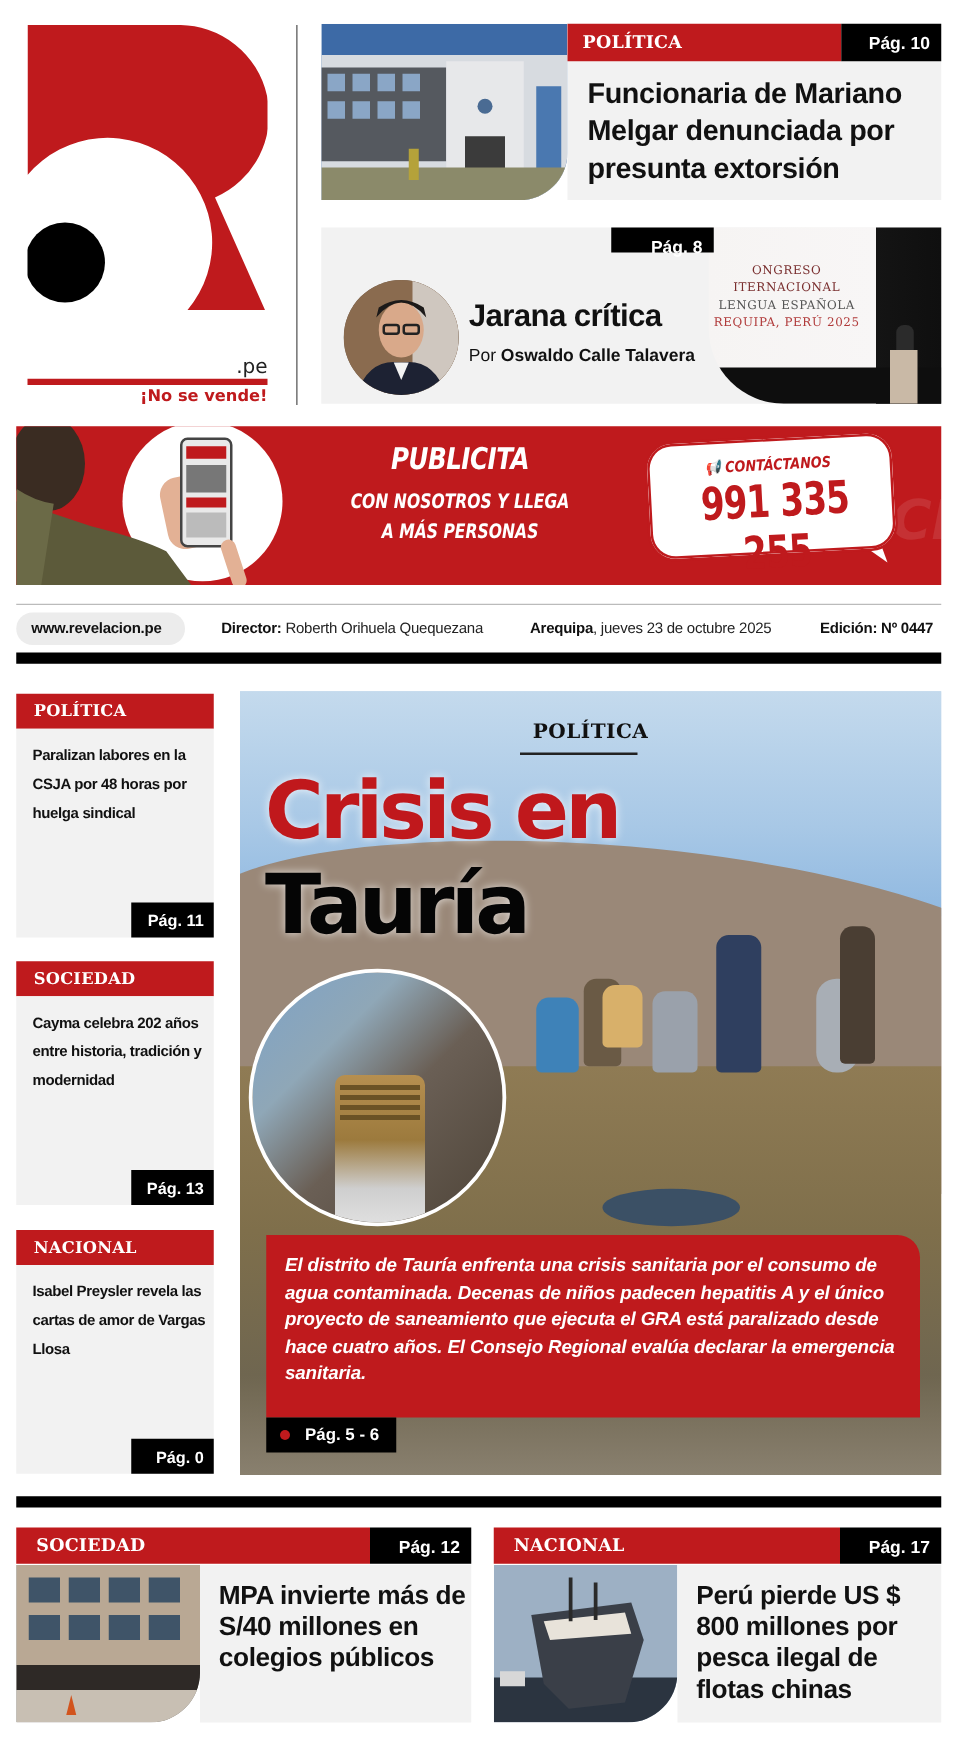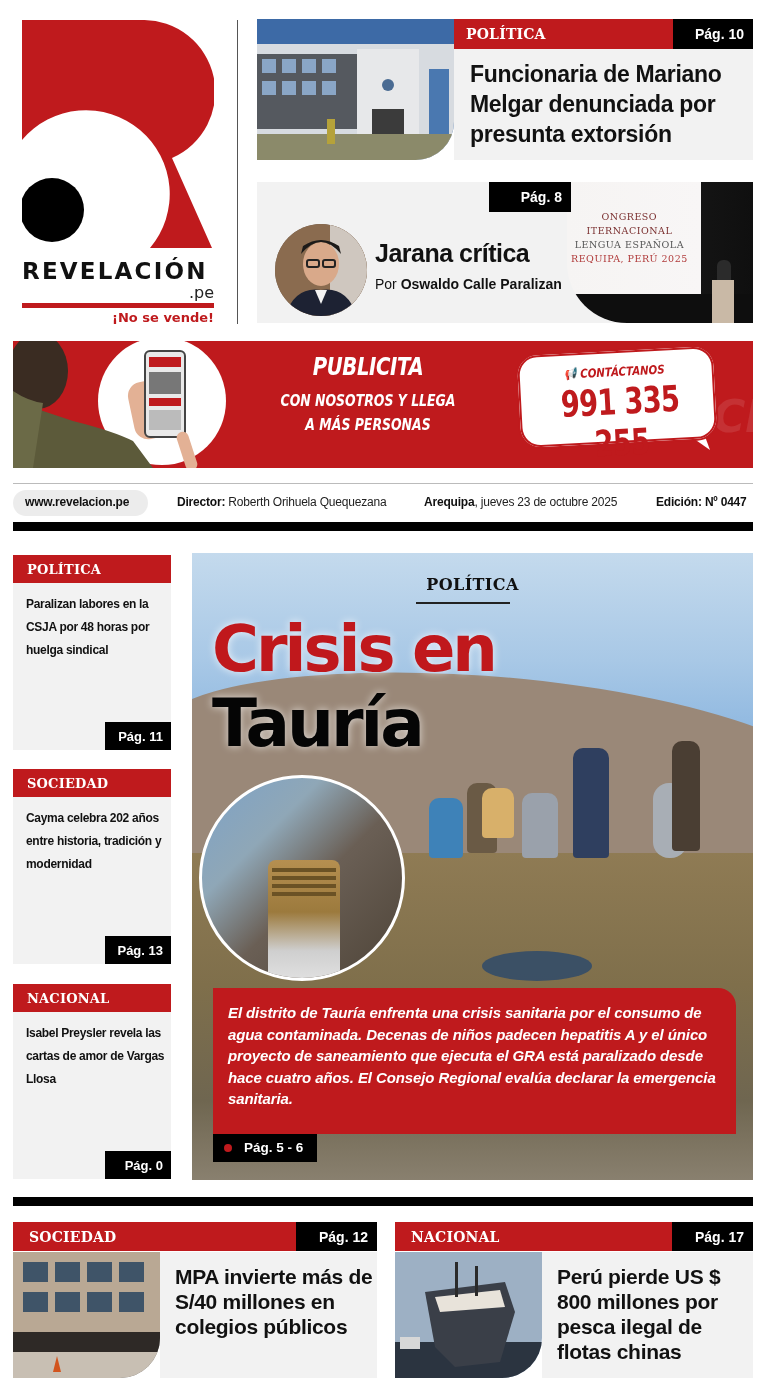--- a/index.html
+++ b/index.html
@@ -31,21 +31,21 @@
     #card1 .pg { left: 416px; top: 0; width: 80px; height: 30px; }
     #card1 .pg span { position: absolute; right: 9px; top: 7px; font-size: 14px; }
     #card1 .title { left: 213px; top: 40px; width: 280px; font-size: 23px; line-height: 30px; }
 
     
     #card2 { left: 257px; top: 182px; width: 496px; height: 141px; }
     #card2 .bg { left: 0; top: 0; width: 496px; height: 141px; }
     #card2 .photo { left: 310px; top: 0; width: 186px; height: 141px; overflow: hidden; border-bottom-left-radius: 60px; background: linear-gradient(90deg, #f6f4f3 0%, #f8f6f6 72%, #141414 72%, #0f0f0f 100%); }
     #card2 .cat { left: 0; top: 0; width: 232px; height: 30px; }
     #card2 .cat span { position: absolute; left: 14px; top: 7px; font-size: 14px; }
-    #card2 .pg { left: 232px; top: 0; width: 82px; height: 30px; }
+    #card2 .pg { left: 232px; top: 0; width: 82px; height: 20px; }
     #card2 .pg span { position: absolute; right: 9px; top: 7px; font-size: 14px; }
     #card2 .avatar { left: 18px; top: 42px; width: 92px; height: 92px; border-radius: 50%; overflow: hidden; background: #6b5a4c; }
     #card2 .title { left: 118px; top: 57px; font-size: 25px; letter-spacing: -0.5px; }
     #card2 .by { left: 118px; top: 94px; font-family: "Liberation Sans", sans-serif; font-size: 14px; color: #111; }
     #card2 .by b { font-weight: bold; }
     .congreso-txt { position: absolute; font-family: "DejaVu Serif", serif; font-size: 9.5px; color: #7a2f2f; line-height: 14px; letter-spacing: 0.5px; }
 
     
     #banner { left: 13px; top: 341px; width: 740px; height: 127px; background: #bf1a1d; overflow: hidden; }
     #banner .circle { left: 85px; top: -4px; width: 128px; height: 128px; border-radius: 50%; background: #fff; }
@@ -114,21 +114,20 @@
     .bcard .title { position: absolute; left: 162px; top: 42px; font-size: 21px; line-height: 25px; letter-spacing: -0.3px; }
   </style>
 </head>
 <body>
 
 <div id="logo" class="abs">
   <svg id="logo-r" class="abs" viewBox="0 0 192 228" width="192" height="228">
     <path d="M0 0 H120 A72 72 0 0 1 150 138 L190 228 H128 A78 78 0 0 0 0 120 Z" fill="#bf1a1d"></path>
     <circle cx="30" cy="190" r="32" fill="#000"></circle>
   </svg>
-  <div id="logo-word" class="abs">REVELACIÓN</div>
   <div id="logo-pe" class="abs">.pe</div>
   <div id="logo-line" class="abs"></div>
   <div id="logo-slogan" class="abs">¡No se vende!</div>
 </div>
 <div id="vdivider" class="abs"></div>
 
 <div id="card1" class="abs">
   <div class="abs gray bg"></div>
   <div class="abs img">
     <svg width="197" height="141" viewBox="0 0 197 141">
@@ -184,21 +183,21 @@
       <rect x="55" y="0" width="37" height="92" fill="#cfc7bf"></rect>
       <ellipse cx="46" cy="40" rx="18" ry="22" fill="#d9a98a"></ellipse>
       <path d="M26 30 Q46 6 66 30 L64 22 Q46 10 28 22 Z" fill="#1c1a19"></path>
       <rect x="32" y="36" width="12" height="7" rx="2" fill="none" stroke="#222" stroke-width="2"></rect>
       <rect x="48" y="36" width="12" height="7" rx="2" fill="none" stroke="#222" stroke-width="2"></rect>
       <path d="M10 92 Q20 62 46 66 Q72 62 82 92 Z" fill="#1d2233"></path>
       <path d="M40 66 L46 80 L52 66 Z" fill="#f3f3f3"></path>
     </svg>
   </div>
   <div class="abs head title">Jarana crítica</div>
-  <div class="abs by"><span>Por</span> <b>Oswaldo Calle Paralizan</b></div>
+  <div class="abs by"><span>Por</span> <b>Oswaldo Calle Talavera</b></div>
 </div>
 
 <div id="banner" class="abs">
   <div class="abs circle"></div>
   <svg class="abs person" width="150" height="127" viewBox="0 0 150 127">
     <ellipse cx="25" cy="30" rx="30" ry="38" fill="#3a2c22"></ellipse>
     <path d="M0 60 Q30 70 60 80 Q100 90 120 100 L140 127 L0 127 Z" fill="#5c5a3a"></path>
     <path d="M0 50 Q15 60 30 62 L20 127 L0 127 Z" fill="#6b6a47"></path>
   </svg>
   <div class="abs hand"></div>

